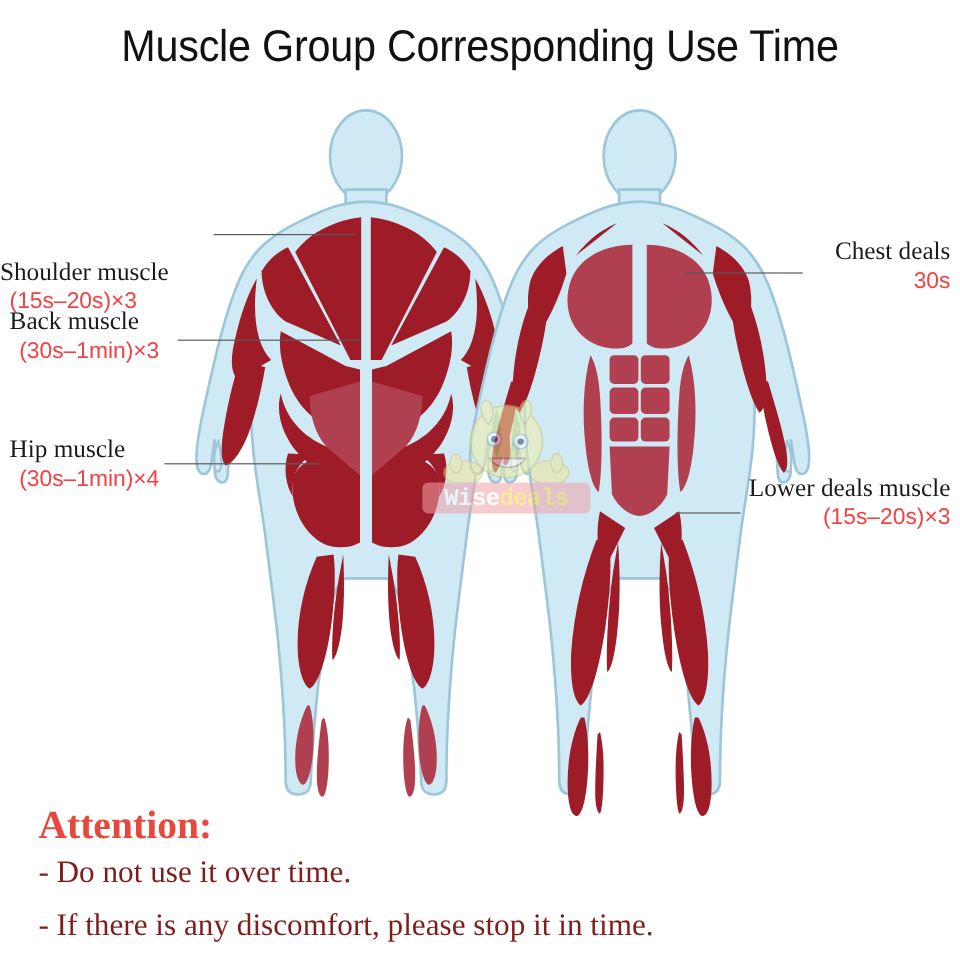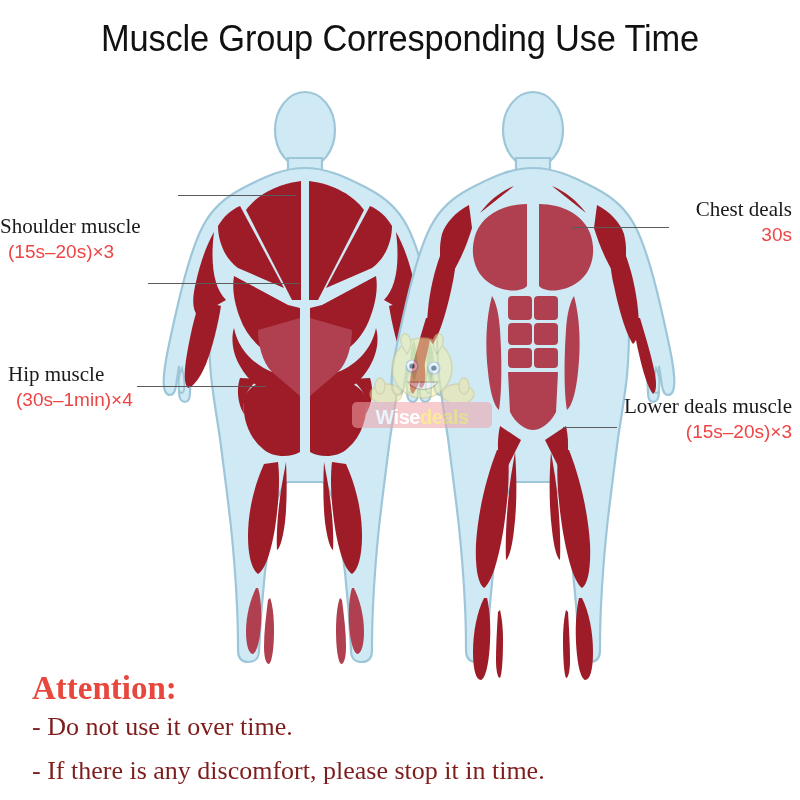--- a/index.html
+++ b/index.html
@@ -112,21 +112,21 @@
     pointer-events: none;
   }
   #watermark .wm-text {
     position: absolute;
     left: 0;
     top: 72px;
     width: 140px;
     height: 26px;
     background: #f0a3a8;
     border-radius: 5px;
-    font-family: Liberation Sans, sans-serif;
+    font-family: Liberation Mono, monospace;
     font-weight: bold;
     font-size: 20px;
     line-height: 30px;
     text-align: center;
     letter-spacing: -0.5px;
   }
   #watermark .wm-wise  { color: #ffffff; }
   #watermark .wm-deals { color: #f5d84a; }
 </style>
 </head>
@@ -413,20 +413,24 @@
       <span class="wm-wise">Wise</span><span class="wm-deals">deals</span>
     </div>
   </div>
 
   <div class="callout left" style="left:0; top:168px;margin-top:47px;">
     <span class="main">Shoulder muscle</span>
     <span class="sub">(15s–20s)×3</span>
   </div>
   <div class="leader" style="left:178px; top:195px; width:118px;"></div>
 
+  <div class="callout left" style="left:8px; top:256px;">
+    <span class="main">Back muscle</span>
+    <span class="sub">(30s–1min)×3</span>
+  </div>
   <div class="leader" style="left:148px; top:283px; width:152px;"></div>
 
   <div class="callout left" style="left:8px; top:363px;">
     <span class="main">Hip muscle</span>
     <span class="sub">(30s–1min)×4</span>
   </div>
   <div class="leader" style="left:137px; top:386px; width:129px;"></div>
 
   <div class="callout right" style="right:8px; top:198px;">
     <span class="main">Chest deals</span>

